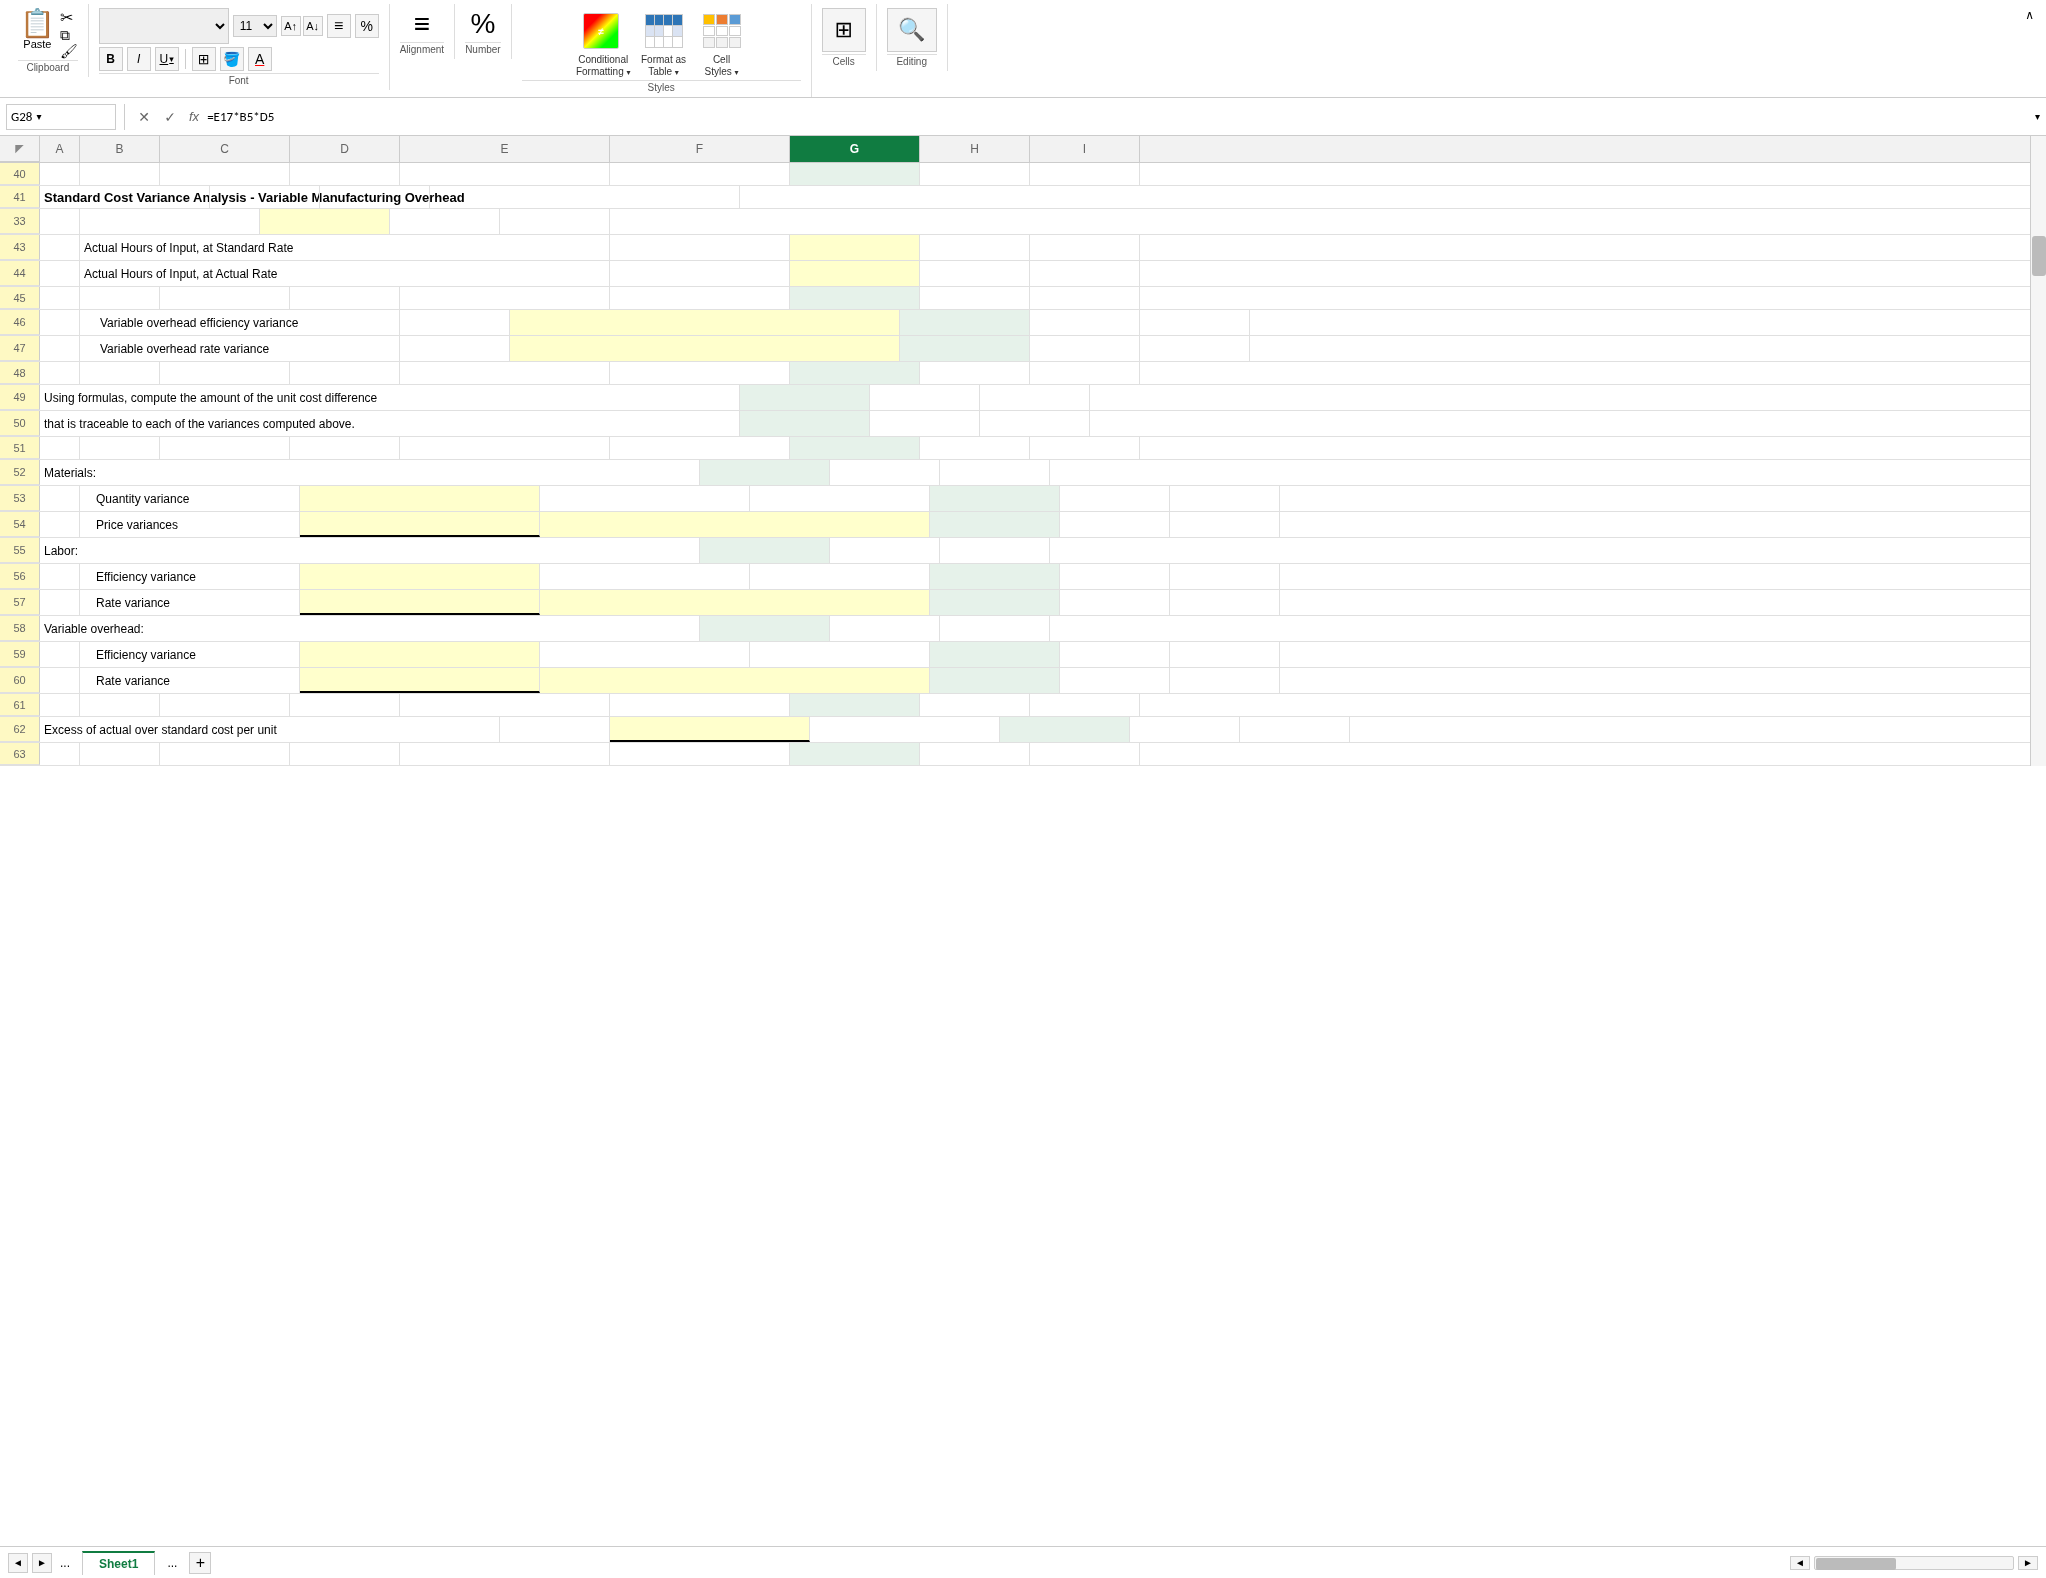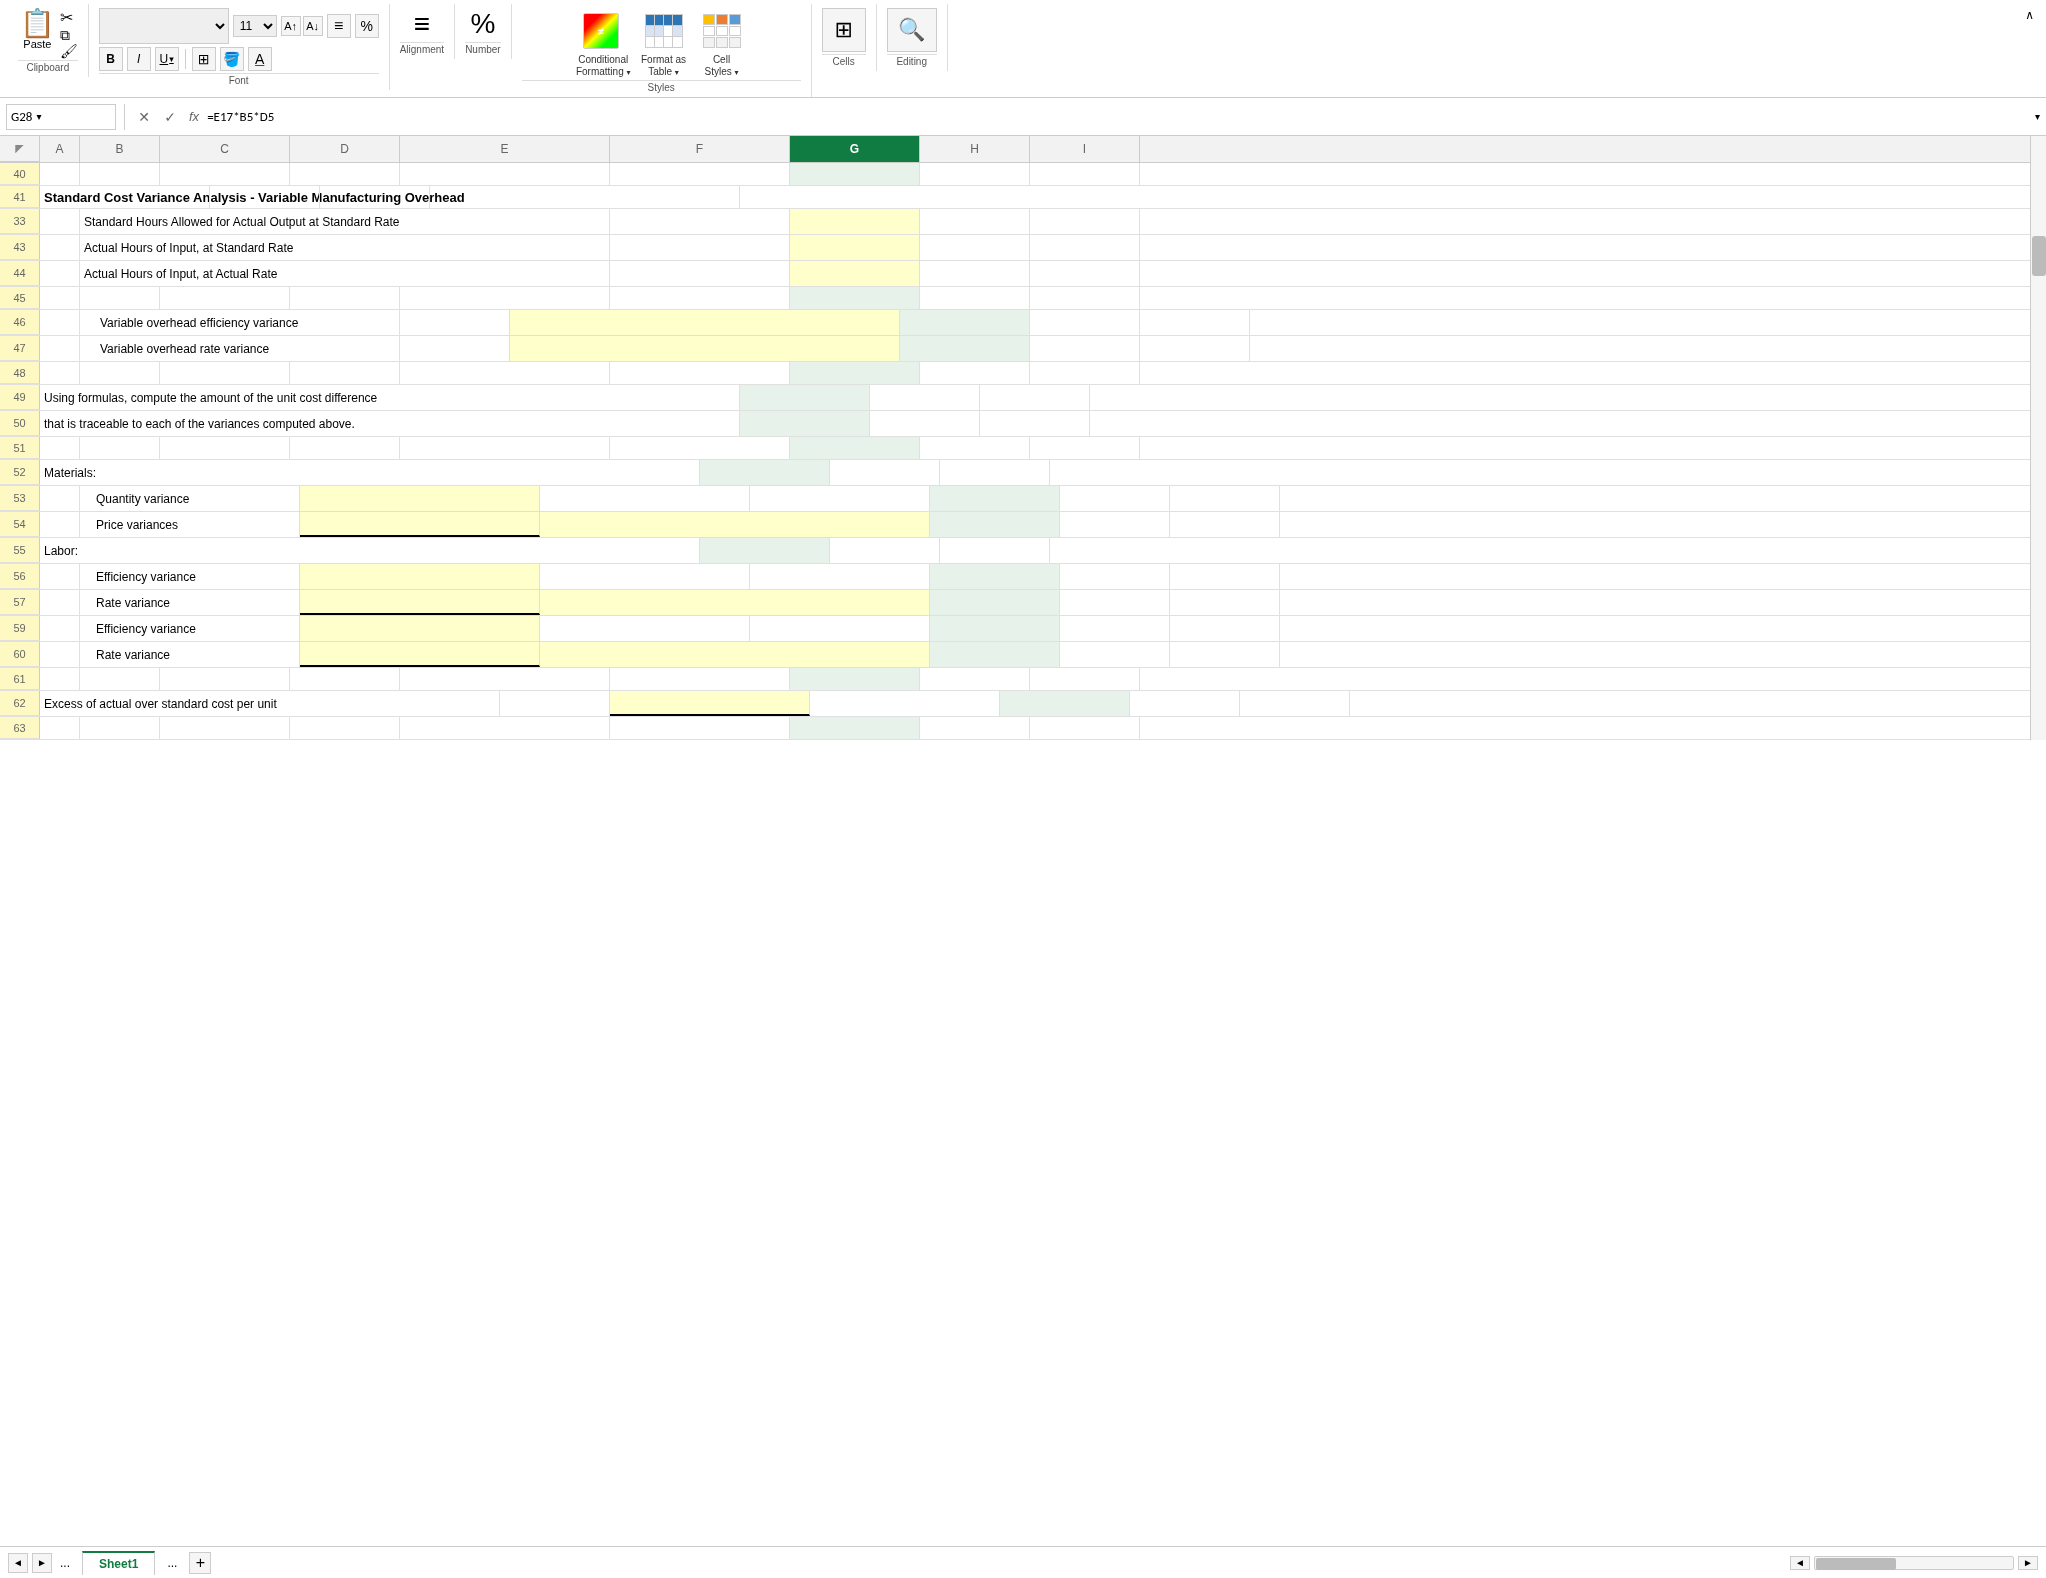--- a/index.html
+++ b/index.html
@@ -255,21 +255,20 @@
       <div class="row-num">41</div>
       <div class="cell col-A" style="min-width: 700px; font-weight:bold; font-size:13px;">Standard Cost Variance Analysis - Variable Manufacturing Overhead</div>
       <div class="cell col-G selected-col" style="margin-left: -660px; position:relative; z-index:0; background: transparent; min-width:130px;"></div>
       <div class="cell col-H"></div>
       <div class="cell col-I"></div>
     </div>
 
     <div class="sheet-row" style="min-height:26px;">
       <div class="row-num">33</div>
       <div class="cell col-A"></div>
-      <div class="cell" style="min-width:530px;">Standard Hours Allowed for Actual Output at Standard Rate</div>
       <div class="cell col-F"></div>
       <div class="cell col-G selected-col yellow"></div>
       <div class="cell col-H"></div>
       <div class="cell col-I"></div>
     </div>
 
     <div class="sheet-row" style="min-height:26px;">
       <div class="row-num">43</div>
       <div class="cell col-A"></div>
       <div class="cell" style="min-width:530px;">Actual Hours of Input, at Standard Rate</div>
@@ -421,20 +420,27 @@
       <div class="row-num">57</div>
       <div class="cell col-A"></div>
       <div class="cell" style="padding-left:16px; min-width:220px;">Rate variance</div>
       <div class="cell yellow" style="min-width:240px; border-bottom: 2px solid #000;"></div>
       <div class="cell yellow" style="min-width:390px;"></div>
       <div class="cell col-G selected-col"></div>
       <div class="cell col-H"></div>
       <div class="cell col-I"></div>
     </div>
 
+    <div class="sheet-row" style="min-height:26px;">
+      <div class="row-num">58</div>
+      <div class="cell" style="min-width:660px;">Variable overhead:</div>
+      <div class="cell col-G selected-col"></div>
+      <div class="cell col-H"></div>
+      <div class="cell col-I"></div>
+    </div>
 
     <div class="sheet-row" style="min-height:26px;">
       <div class="row-num">59</div>
       <div class="cell col-A"></div>
       <div class="cell" style="padding-left:16px; min-width:220px;">Efficiency variance</div>
       <div class="cell yellow" style="min-width:240px;"></div>
       <div class="cell col-E"></div>
       <div class="cell col-F"></div>
       <div class="cell col-G selected-col"></div>
       <div class="cell col-H"></div>

